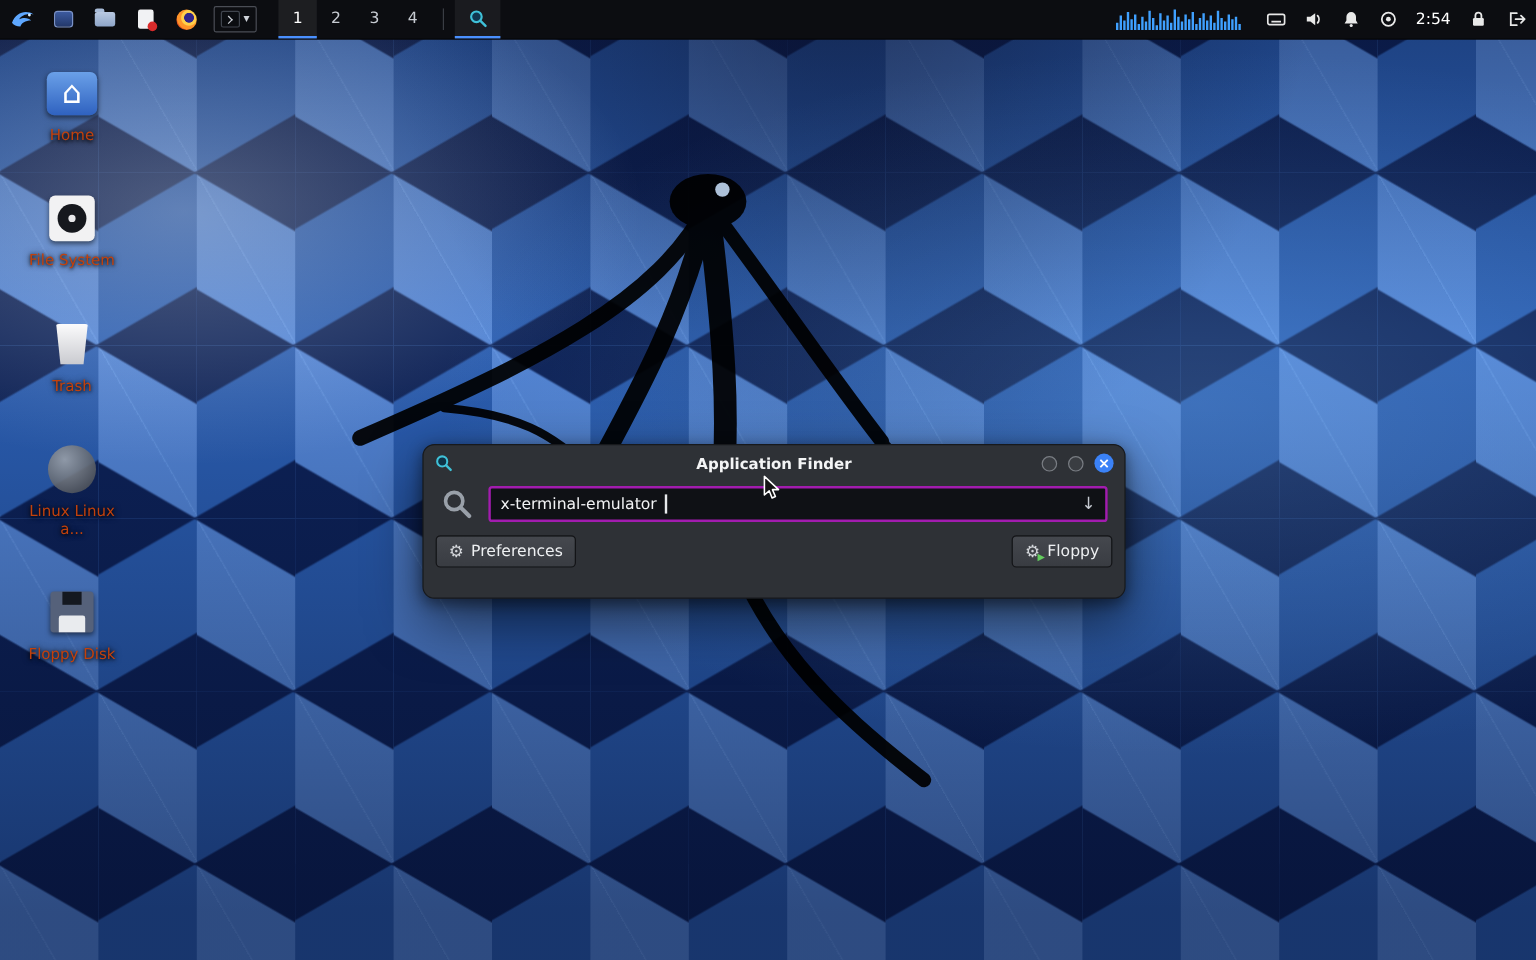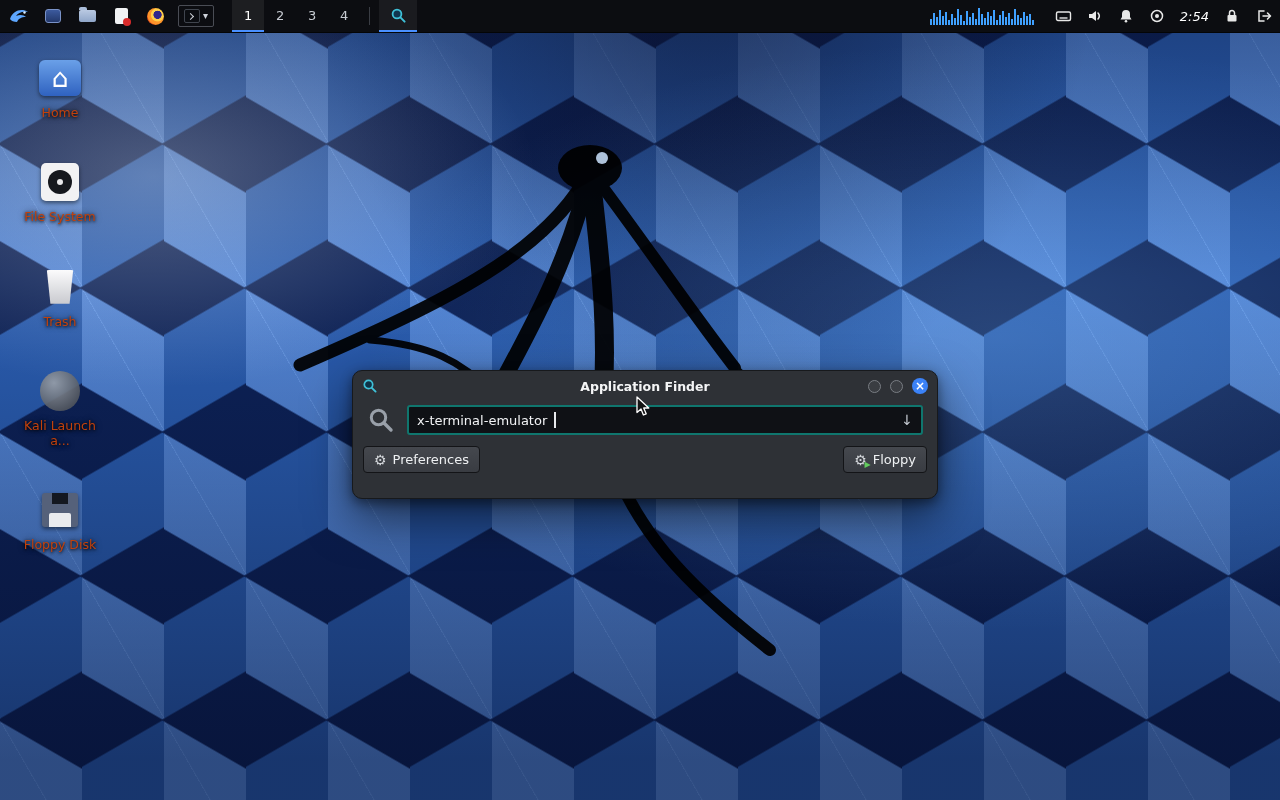--- a/index.html
+++ b/index.html
@@ -45,21 +45,21 @@
   .p-btn{ display:flex; align-items:center; justify-content:center; width:34px; }
   .terminal-dd{ display:flex; align-items:center; gap:3px; border:1px solid #4a4d55; border-radius:2px; margin:5px 6px; padding:0 5px; }
   .caret{ color:#cfd3da; font-size:10px; line-height:1; }
   .workspaces{ display:flex; align-items:stretch; margin-left:12px; }
   .ws{ width:32px; color:#c7cbd2; font-size:13px; border-bottom:2px solid transparent; }
   .ws.active{ background:rgba(255,255,255,.07); border-bottom-color:#4a90ff; color:#fff; }
   .sep{ width:1px; background:#3a3d44; margin:7px 9px; }
   .task{ width:38px; display:flex; align-items:center; justify-content:center;
          border-bottom:2px solid #4a90ff; background:rgba(255,255,255,.06); }
   .p-right{ margin-left:auto; display:flex; align-items:center; gap:15px; }
-  .clock{ font-size:13px; color:#ffffff;font-style:italic; }
+  .clock{ font-size:13px; color:#ffffff; }
   .tray-ic{ display:flex; align-items:center; justify-content:center; }
 
   
   .ic-window{ width:16px; height:14px; background:linear-gradient(180deg,#3c5a9e,#23386b); border:1px solid #7a92c8; border-radius:3px; }
   .ic-folder{ width:17px; height:12px; background:linear-gradient(180deg,#b9c9e2,#8fa6c9); border-radius:2px; position:relative; }
   .ic-folder::before{ content:""; position:absolute; top:-3px; left:0; width:8px; height:3px; background:#a9bcd9; border-radius:2px 2px 0 0; }
   .ic-doc{ width:13px; height:16px; background:#f1f2f4; border-radius:2px; position:relative; }
   .ic-doc::after{ content:""; position:absolute; right:-3px; bottom:-2px; width:8px; height:8px; border-radius:50%; background:#d92b2b; }
   .ic-firefox{ width:17px; height:17px; border-radius:50%;
     background:radial-gradient(circle at 62% 40%, #30258c 0 26%, #ffcf4a 30% 42%, #ff9429 48% 66%, #e8551f 72% 100%); }
@@ -89,21 +89,21 @@
   .dialog{ position:absolute; left:352px; top:370px; width:586px; height:129px; z-index:20;
            background:#2e3136; border:1px solid #17191c; border-radius:10px;
            box-shadow:0 18px 45px rgba(0,0,0,.55), 0 4px 12px rgba(0,0,0,.45); }
   .titlebar{ height:30px; display:flex; align-items:center; padding:8px 9px; position:relative; }
   .title{ position:absolute; left:0; right:0; text-align:center; font-size:12.5px; font-weight:bold; color:#f4f5f6; pointer-events:none; }
   .tb-buttons{ margin-left:auto; display:flex; align-items:center; gap:9px; z-index:2; }
   .tb-circle{ width:13px; height:13px; border-radius:50%; background:#3a3d42; border:1px solid #797d83; }
   .tb-close{ width:16px; height:16px; border-radius:50%; background:#3b82f7; color:#fff; font-size:12px;
              font-weight:bold; display:flex; align-items:center; justify-content:center; line-height:1; }
   .search-row{ display:flex; align-items:center; gap:12px; padding:4px 14px 0 14px; }
-  .search-input{ flex:1; height:30px; background:#0f1115; border:2px solid #0f766e; border-radius:3px;
+  .search-input{ flex:1; height:30px; background:#0f1115; border:2px solid #a21caf; border-radius:3px;
                  display:flex; align-items:center; padding:0 8px; cursor:text; }
   .si-text{ color:#f2f3f5; font-size:13px; }
   .si-caret{ width:1.5px; height:16px; background:#e7e9ec; margin-left:7px; }
   .si-arrow{ margin-left:auto; color:#c6cbd2; font-size:14px; }
   .btn-row{ display:flex; justify-content:space-between; align-items:center; padding:11px 10px 0 10px; }
   .dlg-btn{ display:flex; align-items:center; gap:6px; height:27px; padding:0 10px;
             background:linear-gradient(#45484e,#393c42); border:1px solid #131417; border-radius:4px;
             color:#eef0f2; font-size:13px; }
   .gear{ font-size:14px; color:#d4d7db; line-height:1; }
   .launch-ic{ position:relative; font-size:14px; color:#d4d7db; line-height:1; }
@@ -243,21 +243,21 @@
   <div class="dicon">
     <span class="ic">
         <span class="ic-trash"></span>
       </span>
     <span class="lbl">Trash</span>
   </div>
   <div class="dicon">
     <span class="ic">
         <span class="ic-kali"></span>
       </span>
-    <span class="lbl">Kali Launch a...</span>
+    <span class="lbl">Linux Linux a...</span>
   </div>
   <div class="dicon">
     <span class="ic">
         <span class="ic-floppy"></span>
       </span>
     <span class="lbl">Floppy Disk</span>
   </div>
 </div>
 
 <div class="dialog">

